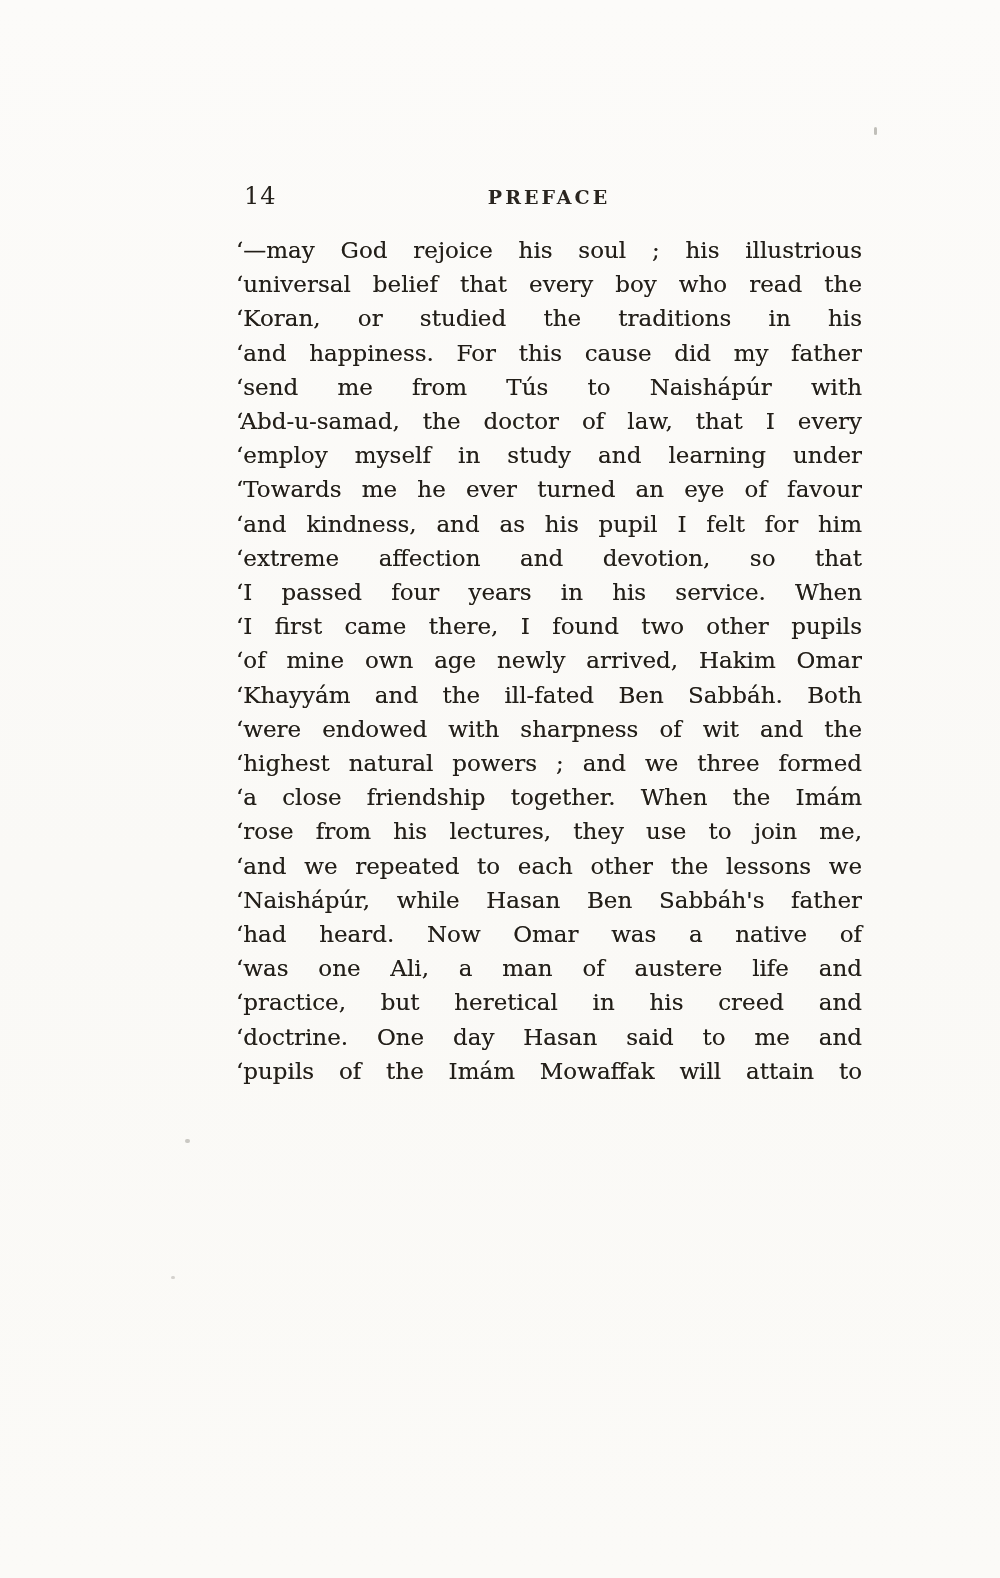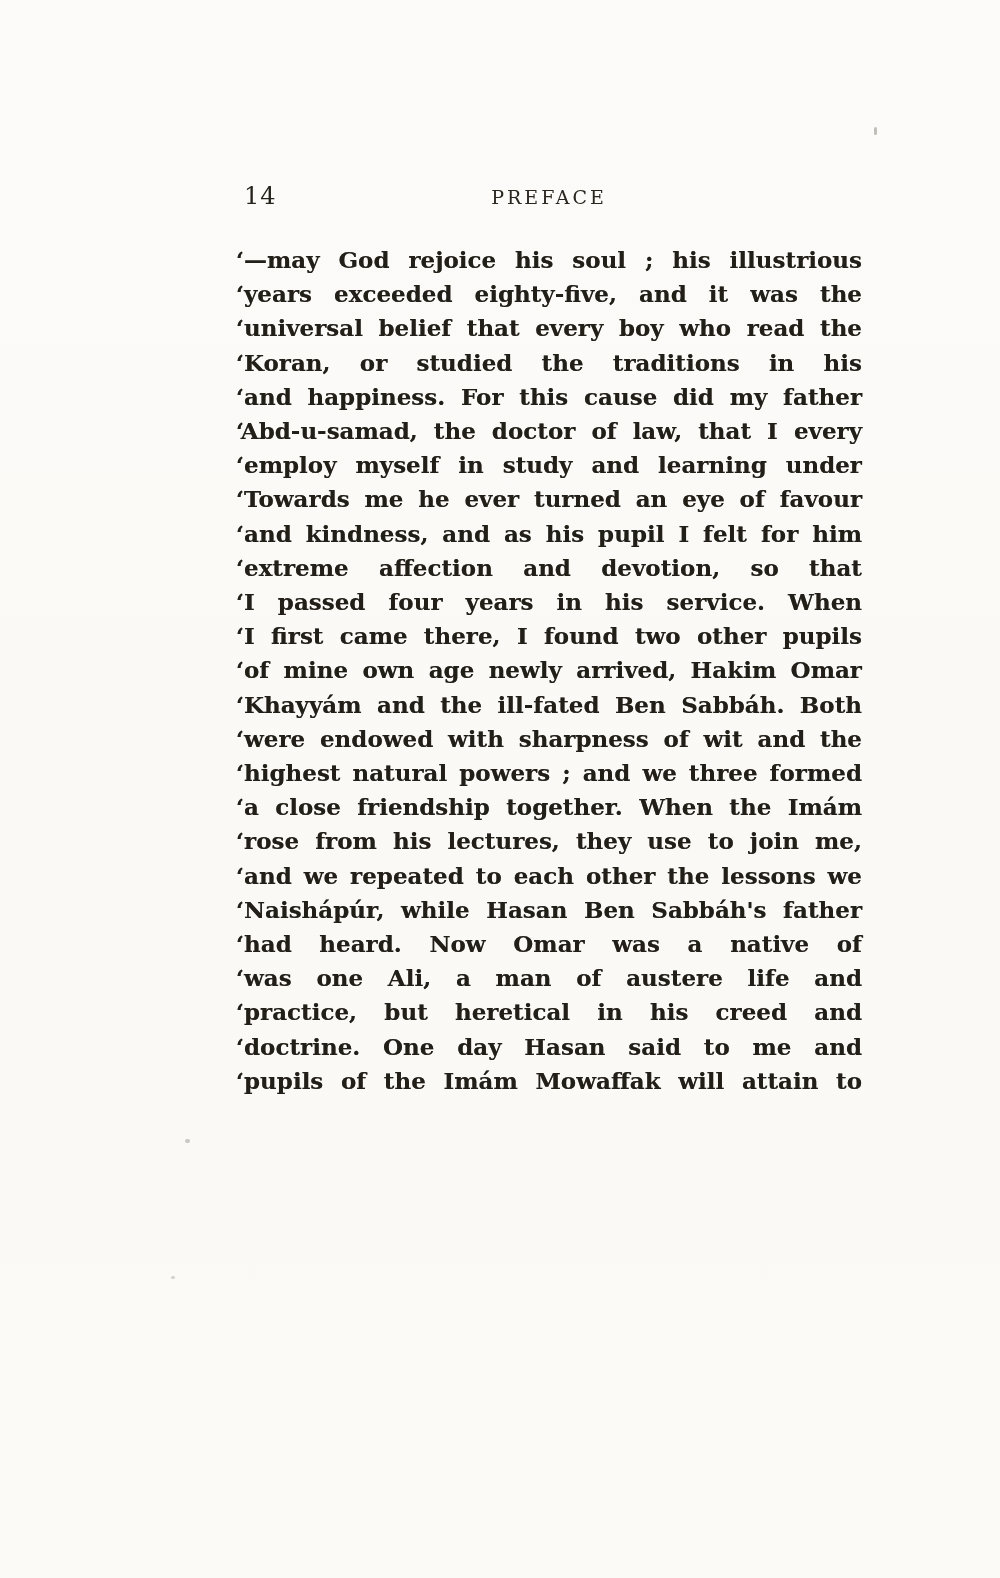--- a/index.html
+++ b/index.html
@@ -36,29 +36,28 @@
     color: #26221c;
   }
   .running-title {
     position: absolute;
     left: 0;
     right: 0;
     top: 4px;
     text-align: center;
     font-size: 19px;
     letter-spacing: 3px;
-    font-weight: normal;
+    font-weight: bold;
     color: #2a251f;
   }
   .bodytext {
     position: absolute;
-    top: 243px;
+    top: 233px;
     left: 236px;
     width: 626px;
-    font-weight: bold;
   }
   .line {
     font-size: 23px;
     line-height: 34.2px;
     text-align: justify;
     text-align-last: justify;
     color: #221e18;
     text-shadow: 0 0 0.5px rgba(30,25,18,0.55);
   }
   .speck {
@@ -79,24 +78,24 @@
   <div class="speck speck-2"></div>
   <div class="speck speck-3"></div>
 
   <div class="header">
     <span class="pagenum">14</span>
     <span class="running-title">PREFACE</span>
   </div>
 
   <div class="bodytext">
     <div class="line">‘—may God rejoice his soul ; his illustrious</div>
-    <div class="line">‘years exceeded eighty-five, and it was the</div>
     <div class="line">‘universal belief that every boy who read the</div>
     <div class="line">‘Koran, or studied the traditions in his</div>
     <div class="line">‘and happiness.  For this cause did my father</div>
+    <div class="line">‘send me from Tús to Naishápúr with</div>
     <div class="line">‘Abd-u-samad, the doctor of law, that I every</div>
     <div class="line">‘employ myself in study and learning under</div>
     <div class="line">‘Towards me he ever turned an eye of favour</div>
     <div class="line">‘and kindness, and as his pupil I felt for him</div>
     <div class="line">‘extreme affection and devotion, so that</div>
     <div class="line">‘I passed four years in his service.  When</div>
     <div class="line">‘I first came there, I found two other pupils</div>
     <div class="line">‘of mine own age newly arrived, Hakim Omar</div>
     <div class="line">‘Khayyám and the ill-fated Ben Sabbáh.  Both</div>
     <div class="line">‘were endowed with sharpness of wit and the</div>

